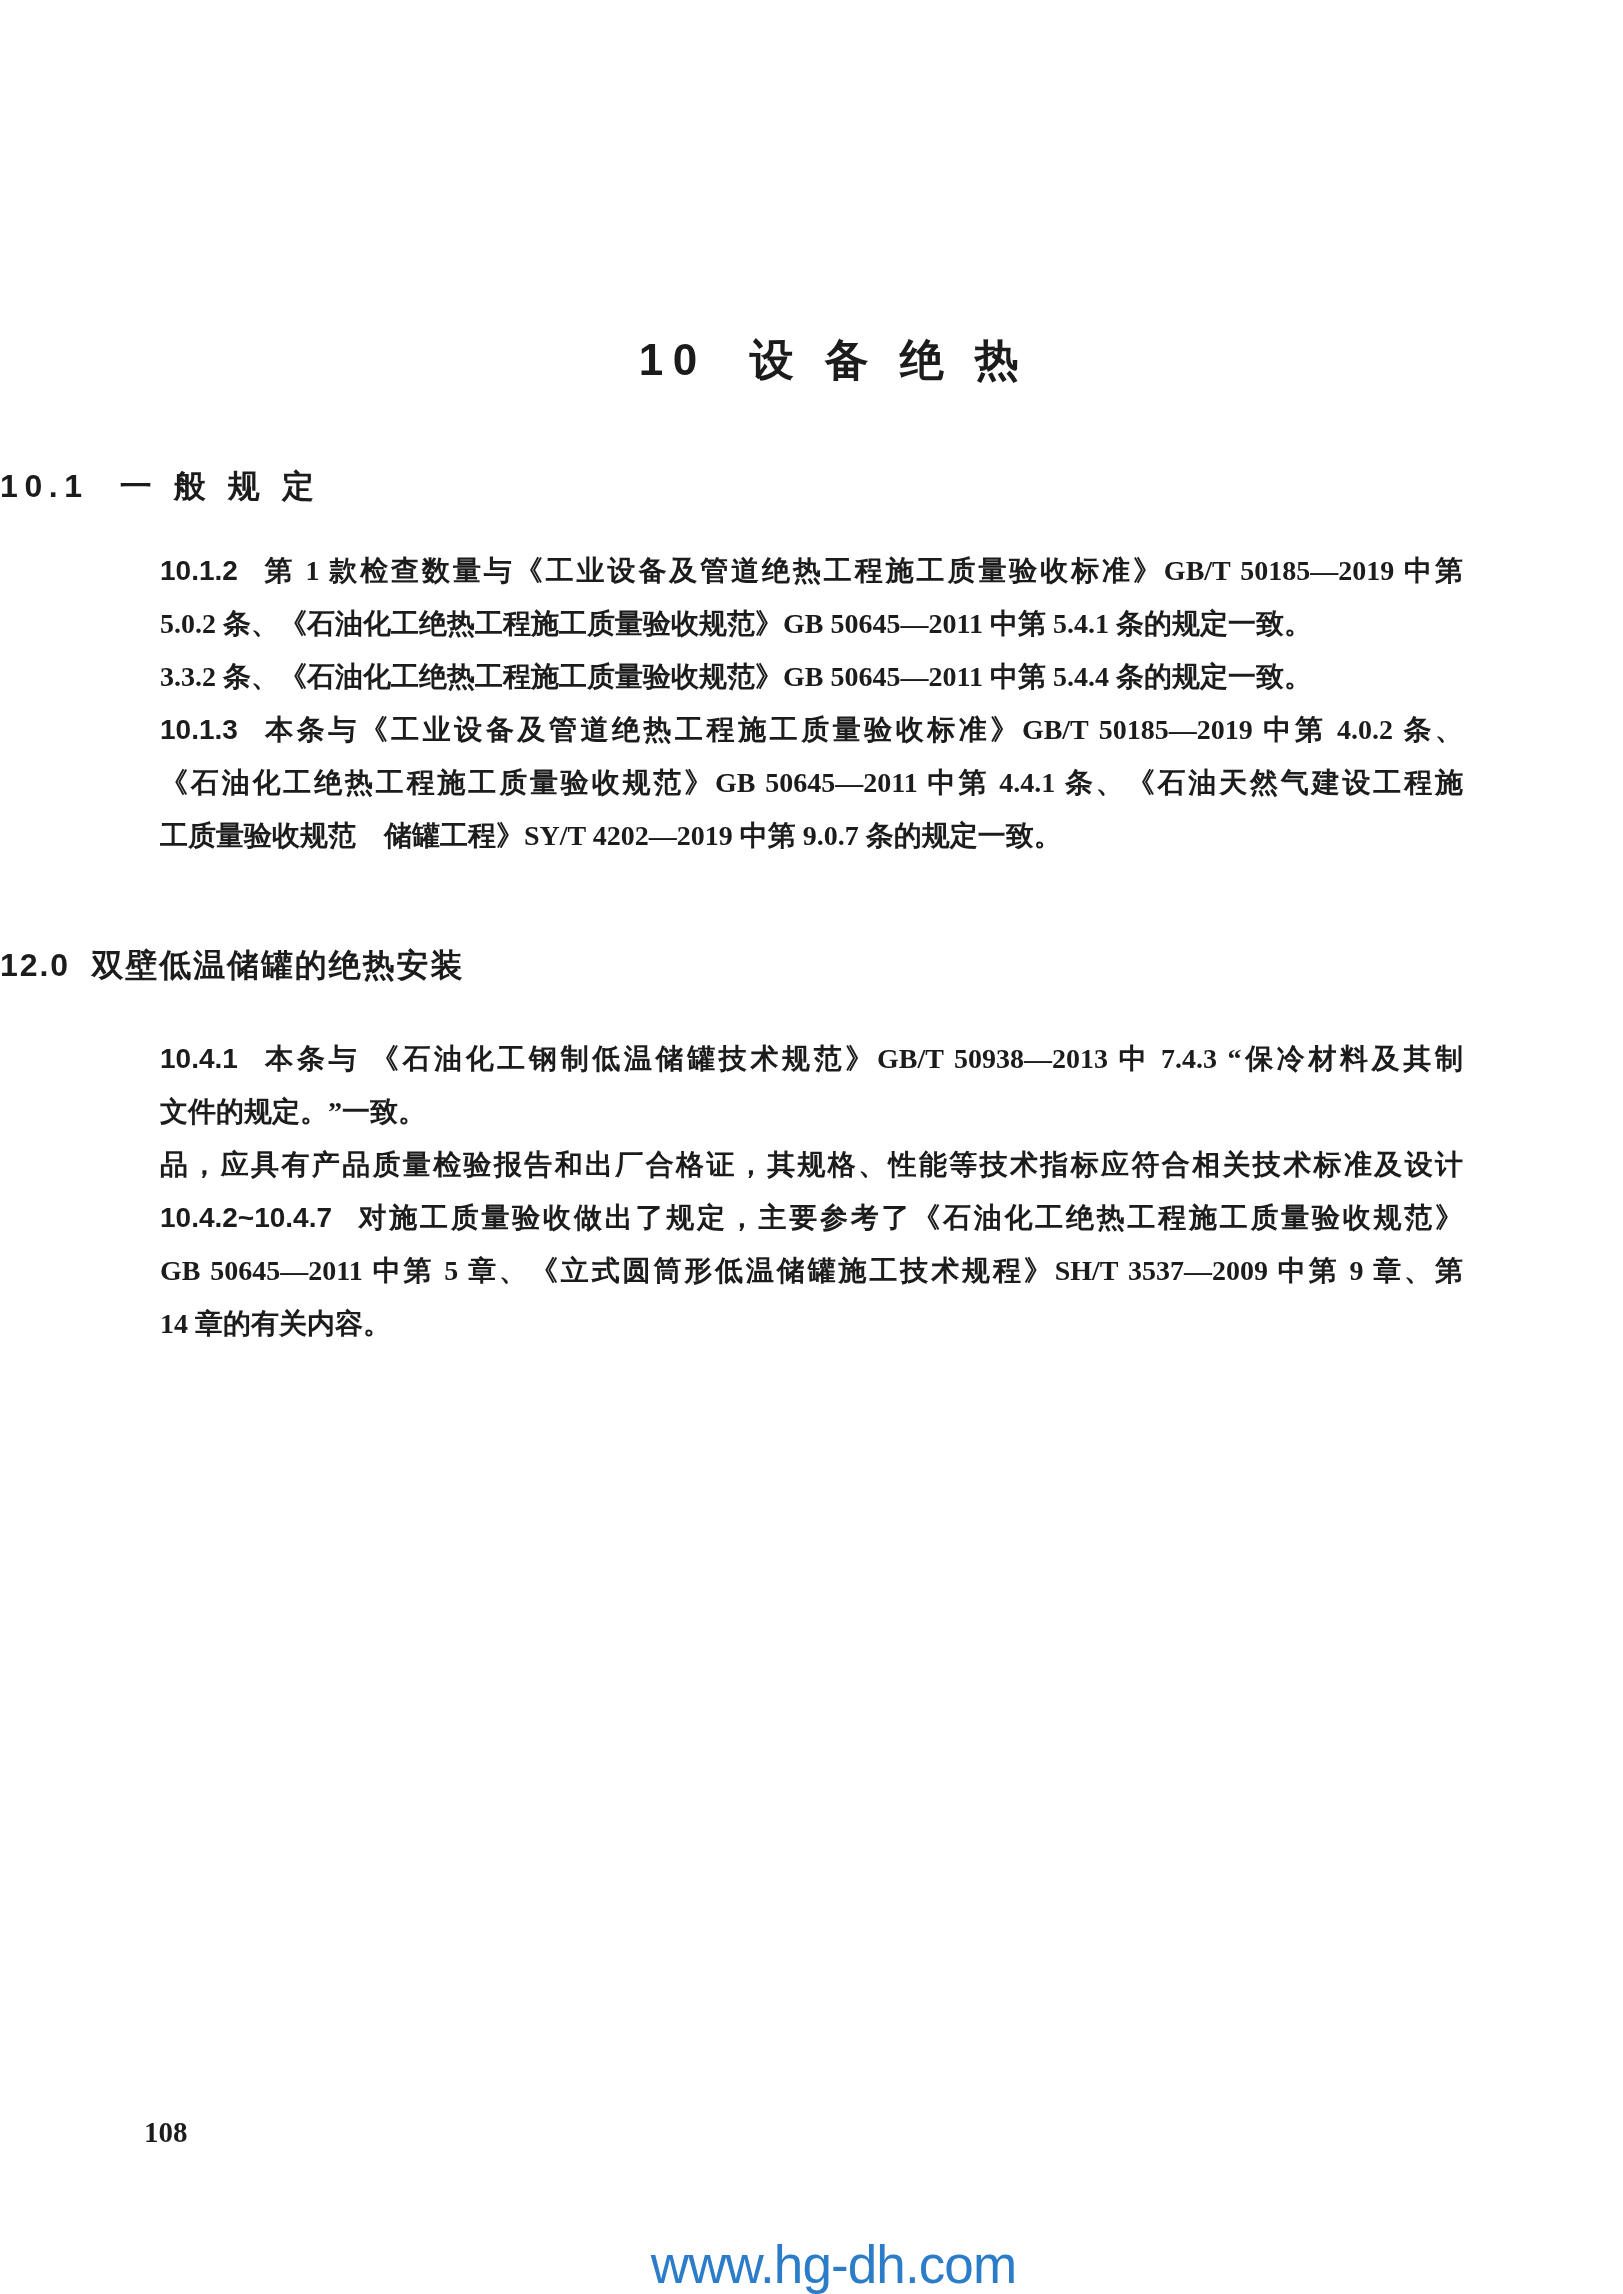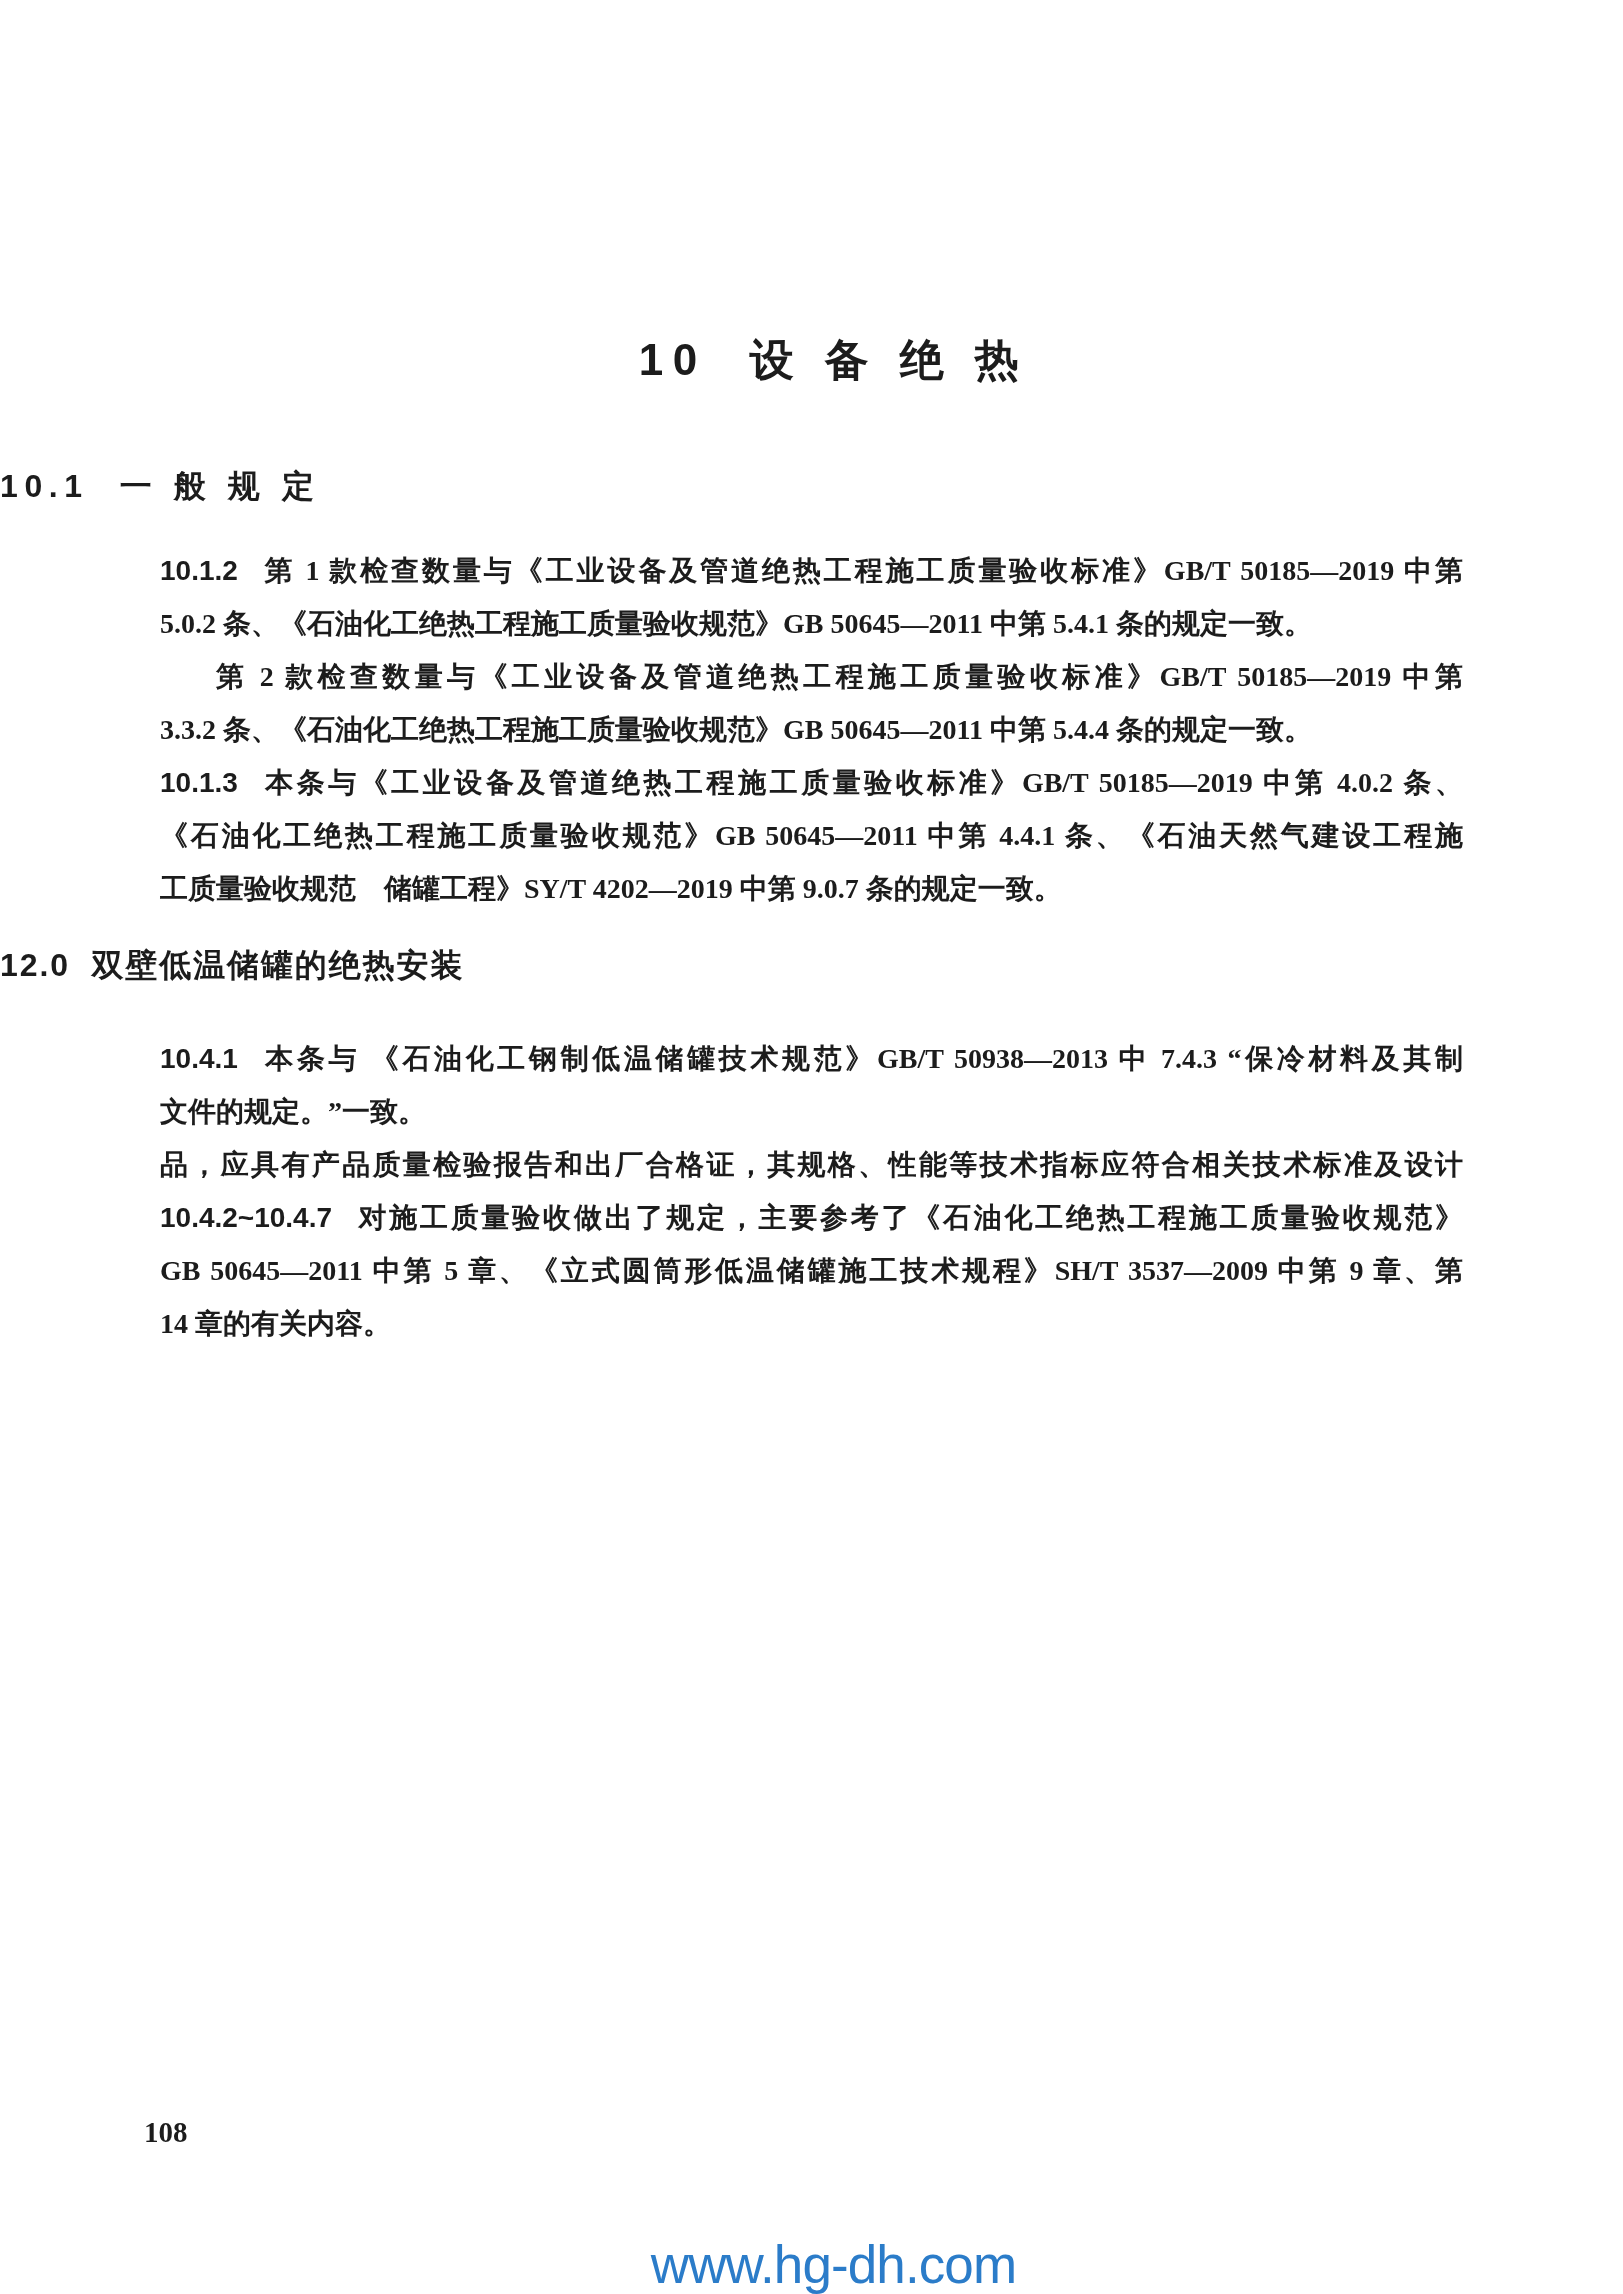--- a/index.html
+++ b/index.html
@@ -86,21 +86,20 @@
 <div class="page" style="background: #ffffff; color: rgb(28, 28, 28); padding-left: 44px;">
 
   <div class="chapter-title">10  设 备 绝 热</div>
 
   <div class="section-heading heading-10-1">10.1  一 般 规 定</div>
 
   <div class="body-block block-10-1">
     <div class="line fill"><span class="clause-label">10.1.2</span><span>第 1 款检查数量与《工业设备及管道绝热工程施工质量验收标准》GB/T 50185—2019 中第</span></div>
     <div class="line last">5.0.2 条、《石油化工绝热工程施工质量验收规范》GB 50645—2011 中第 5.4.1 条的规定一致。</div>
 
-    <div class="line fill indent">第 2 款检查数量与《工业设备及管道绝热工程施工质量验收标准》GB/T  50185—2019 中第</div>
     <div class="line last">3.3.2 条、《石油化工绝热工程施工质量验收规范》GB 50645—2011 中第 5.4.4 条的规定一致。</div>
 
     <div class="line fill"><span class="clause-label">10.1.3</span><span>本条与《工业设备及管道绝热工程施工质量验收标准》GB/T 50185—2019 中第 4.0.2 条、</span></div>
     <div class="line fill">《石油化工绝热工程施工质量验收规范》GB 50645—2011 中第 4.4.1 条、《石油天然气建设工程施</div>
     <div class="line last">工质量验收规范　储罐工程》SY/T 4202—2019 中第 9.0.7 条的规定一致。</div>
   </div>
 
   <div class="section-heading heading-10-4">12.0  双壁低温储罐的绝热安装</div>
 
   <div class="body-block block-10-4">

